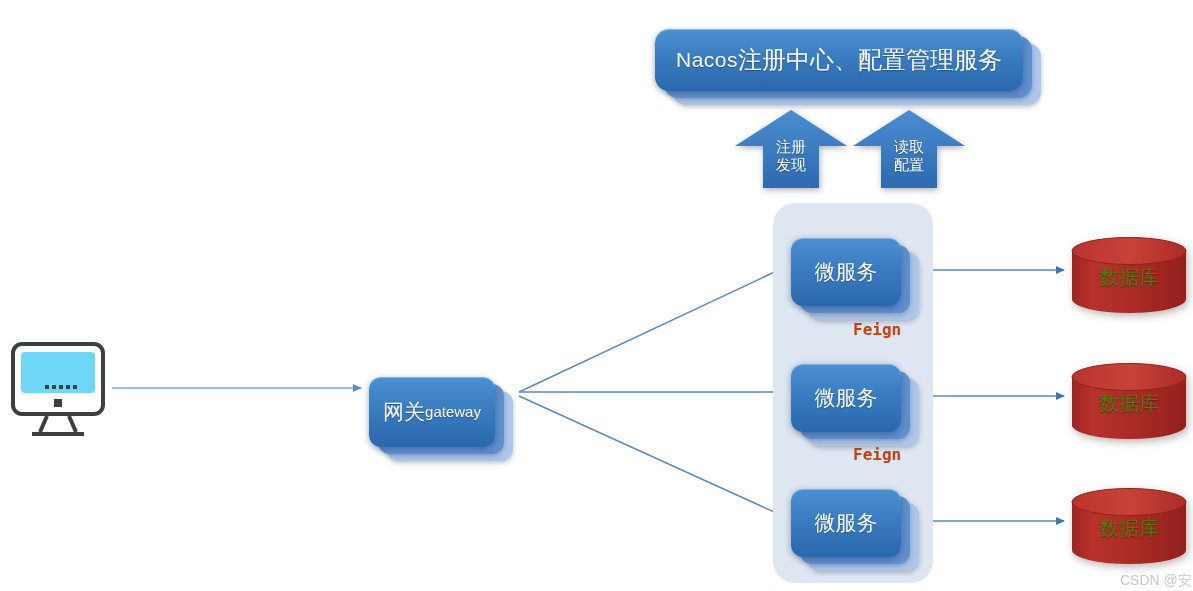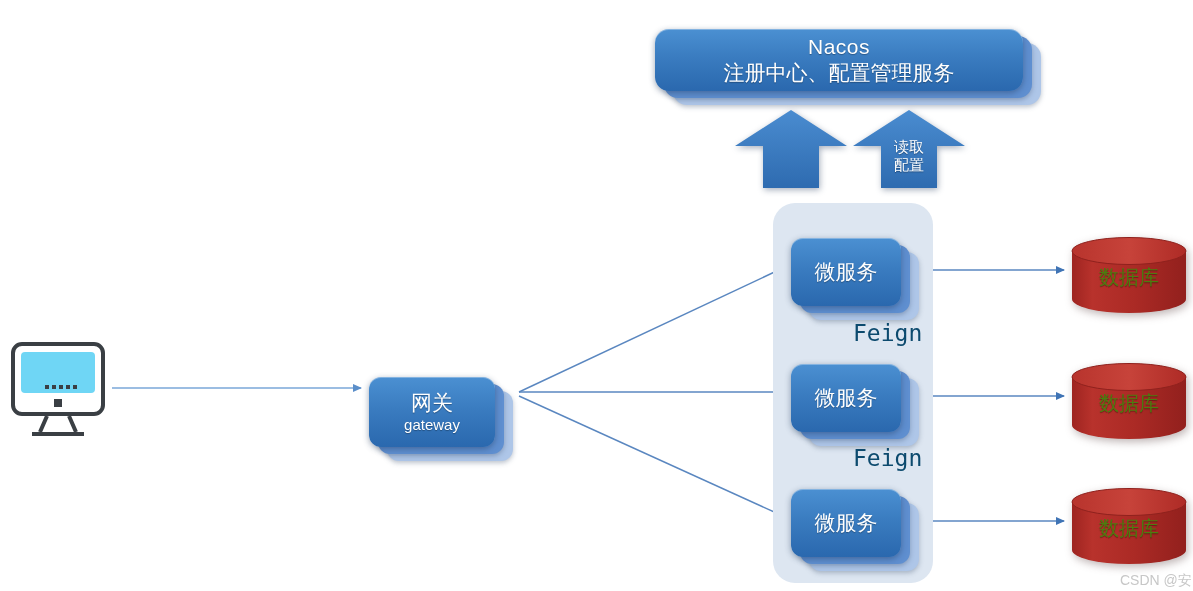--- a/index.html
+++ b/index.html
@@ -41,33 +41,33 @@
     transform: translate(9px, 7px);
     background: #5f8fd0;
     box-shadow: 0 2px 5px rgba(50,70,100,0.35);
   }
   .card .front {
     background: linear-gradient(to bottom, #4b90d2 0%, #3a7cc0 45%, #2a68ae 100%);
     box-shadow: 0 2px 6px rgba(30,55,90,0.45), inset 0 1px 0 rgba(255,255,255,0.32);
     display: flex;
     align-items: center;
     justify-content: center;
-    flex-direction: column;
+    flex-direction: row;
     color: #ffffff;
     text-align: center;
     line-height: 1.22;
     text-shadow: 0 1px 1px rgba(0,0,0,0.30);
   }
 
   
   #nacos-card { left: 655px; top: 29px; width: 368px; height: 62px; }
   #nacos-card .front { border-radius: 14px; }
   #nacos-card .layer2, #nacos-card .layer3 { border-radius: 14px; }
   .nacos-title { font-size: 21px; letter-spacing: .5px; }
-  .nacos-sub { font-size: 21px; }
+  .nacos-sub { font-size: 24px; }
 
   
   #gateway-card { left: 369px; top: 357px; width: 126px; height: 70px; margin-top: 20px; }
   .gw-line1 { font-size: 21px; }
   .gw-line2 { font-size: 15px; }
 
   
   .ms-card { width: 110px; height: 68px; }
   .ms-label { font-size: 21px; }
   #ms-1 { left: 791px; top: 238px; }
@@ -118,22 +118,23 @@
   #db-1 { left: 1070px; top: 237px; }
   #db-2 { left: 1070px; top: 363px; }
   #db-3 { left: 1070px; top: 488px; }
 
   
   #monitor { left: 10px; top: 341px; width: 96px; height: 102px; }
 
   
   .feign-label {
     font-family: "DejaVu Sans Mono", "Liberation Mono", monospace;
-    font-size: 23px;
-    color: #0c4a6e;
+    font-size: 16px;
+    color: #c2410c;
+    font-weight: bold;
   }
   #feign-label-1 { left: 853px; top: 320px; }
   #feign-label-2 { left: 853px; top: 445px; }
 
   
   #watermark {
     left: 1120px; top: 572px;
     font-size: 14px;
     color: #c7c7c7;
   }
@@ -201,20 +202,24 @@
     <div class="front">
       <div class="nacos-title">Nacos</div>
       <div class="nacos-sub">注册中心、配置管理服务</div>
     </div>
   </div>
 
   <div id="arrow-register" class="abs block-arrow">
     <svg width="112" height="78" viewBox="0 0 112 78" xmlns="http://www.w3.org/2000/svg">
       <path d="M56,0 L112,36 L84,36 L84,78 L28,78 L28,36 L0,36 Z" fill="url(#baGrad)"></path>
     </svg>
+    <div class="ba-label">
+      <div>注册</div>
+      <div>发现</div>
+    </div>
   </div>
 
   <div id="arrow-readconf" class="abs block-arrow">
     <svg width="112" height="78" viewBox="0 0 112 78" xmlns="http://www.w3.org/2000/svg">
       <path d="M56,0 L112,36 L84,36 L84,78 L28,78 L28,36 L0,36 Z" fill="url(#baGrad)"></path>
     </svg>
     <div class="ba-label">
       <div>读取</div>
       <div>配置</div>
     </div>

